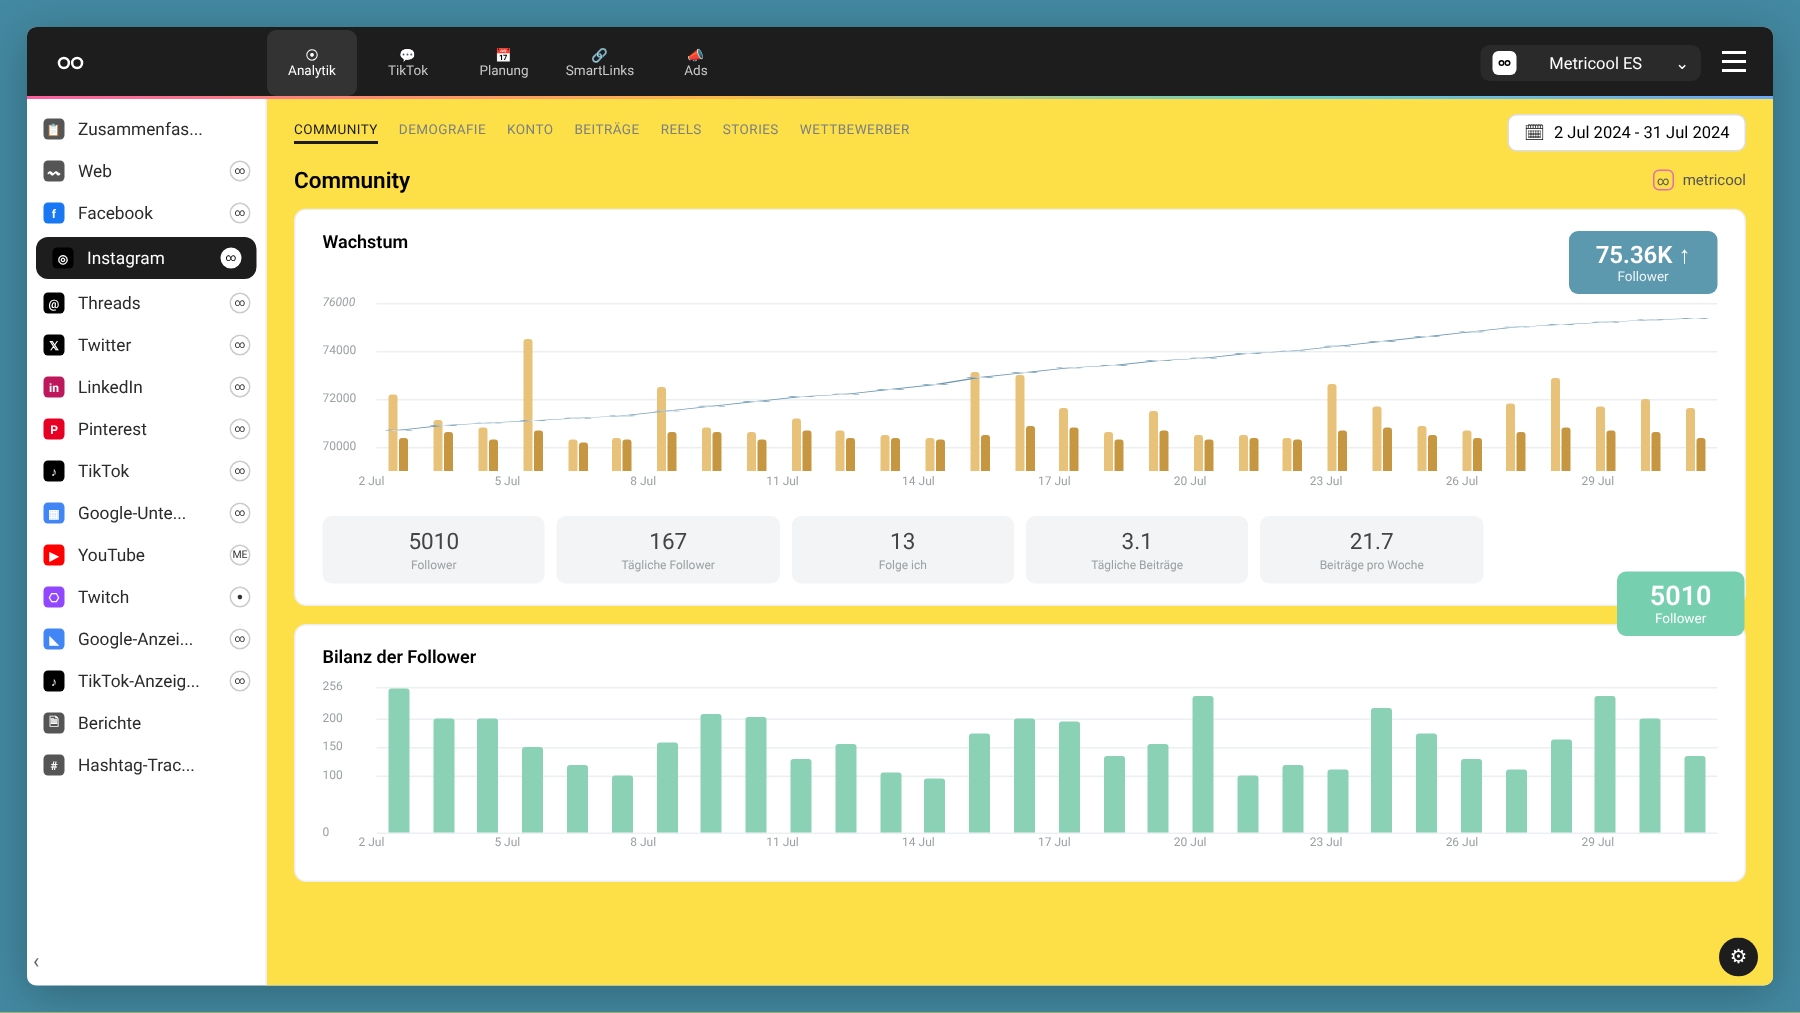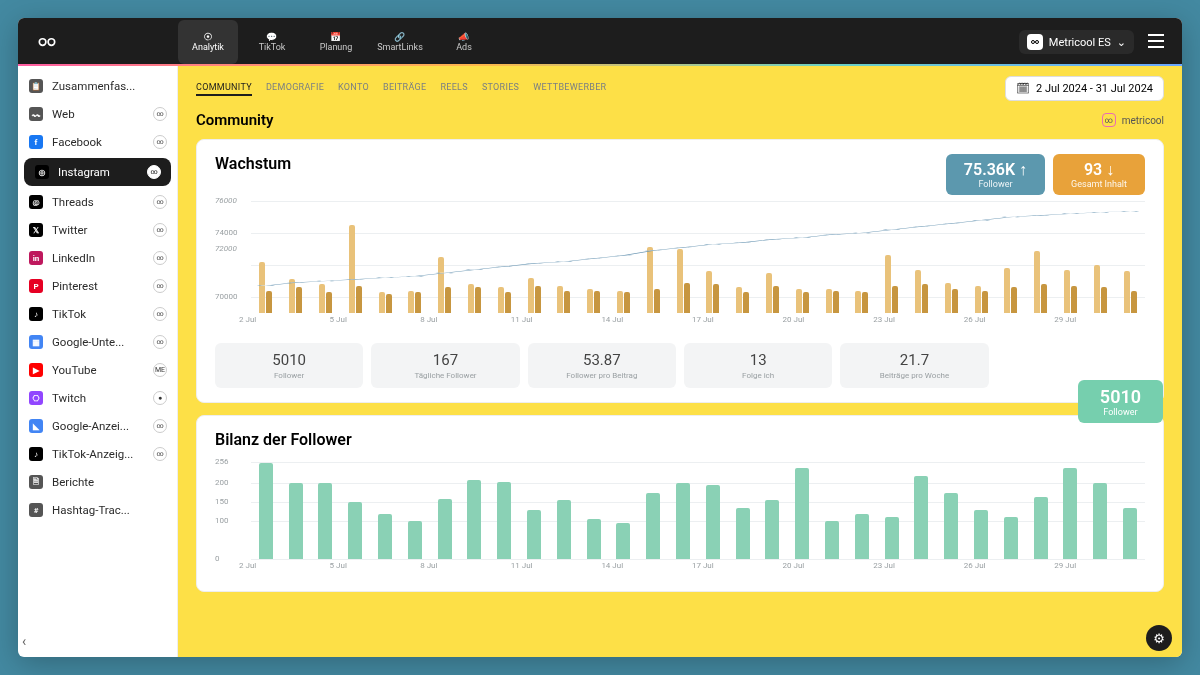--- a/index.html
+++ b/index.html
@@ -17,21 +17,21 @@
   *{box-sizing:border-box;font-family:-apple-system,BlinkMacSystemFont,"Segoe UI",Roboto,Arial,sans-serif;}
   body{margin:0;background:#4389a1;}
   .frame{width:1200px;height:675px;margin:0 auto;padding:18px;}
   .app{width:100%;height:100%;background:#fff;border-radius:6px;overflow:hidden;display:flex;flex-direction:column;box-shadow:0 6px 30px rgba(0,0,0,.25);}
   .topbar{height:48px;background:#1d1d1d;display:flex;align-items:center;padding:0 18px;color:#fff;position:relative;}
   .topbar::after{content:"";position:absolute;left:0;right:0;bottom:0;height:2px;background:linear-gradient(90deg,#ff5da2,#ffb84a 40%,#6ad1c4 70%,#6aa6ff);}
   .logo{width:22px;height:14px;margin-right:120px;}
   .navbtn{display:flex;flex-direction:column;align-items:center;justify-content:center;width:60px;height:44px;font-size:9px;color:#c9c9c9;cursor:pointer;border-radius:6px;}
   .navbtn.active{background:#333;color:#fff;}
   .spacer{flex:1;}
-  .workspace{display:flex;align-items:center;gap:6px;font-size:11px;background:#2a2a2a;padding:4px 8px;border-radius:6px;cursor:pointer;}
+  .workspace{display:flex;align-items:center;gap:22px;font-size:11px;background:#2a2a2a;padding:4px 8px;border-radius:6px;cursor:pointer;}
   .workspace .glyph{width:16px;height:16px;background:#fff;border-radius:4px;display:flex;align-items:center;justify-content:center;}
   .hamb{margin-left:14px;cursor:pointer;}
 
   .body{flex:1;display:flex;min-height:0;}
   .sidebar{width:160px;border-right:1px solid #eee;padding:6px 0;overflow:hidden;}
   .sb-item{display:flex;align-items:center;gap:8px;padding:6px 10px;font-size:11.5px;color:#2b2b2b;cursor:pointer;white-space:nowrap;overflow:hidden;text-overflow:ellipsis;}
   .sb-item.active{background:#1d1d1d;color:#fff;border-radius:8px;margin:2px 6px;}
   .sb-item .badge{margin-left:auto;width:14px;height:14px;border-radius:50%;display:flex;align-items:center;justify-content:center;font-size:7px;border:1px solid #ccc;color:#333;}
   .sb-item.active .badge{background:#fff;border-color:#fff;color:#000;}
   .sb-item .ic{width:16px;height:16px;flex:0 0 16px;display:flex;align-items:center;justify-content:center;}
@@ -42,21 +42,21 @@
   .tab{font-size:9px;letter-spacing:.3px;color:#7a7f82;cursor:pointer;}
   .tab.active{color:#1d1d1d;border-bottom:2px solid #1d1d1d;padding-bottom:2px;}
   .datebtn{margin-left:auto;border:1px solid #ddd;border-radius:6px;padding:5px 10px;font-size:11px;display:flex;gap:6px;align-items:center;cursor:pointer;background:#fff;}
   .titlebar{display:flex;align-items:center;padding:4px 18px 10px;}
   .titlebar h1{font-size:15px;font-weight:600;margin:0;}
   .brand{margin-left:auto;display:flex;align-items:center;gap:6px;font-size:10px;color:#555;}
   .brand .glyph{width:14px;height:14px;border-radius:4px;border:1px solid #e96ab4;display:flex;align-items:center;justify-content:center;font-size:8px;}
 
   .content{flex:1;overflow:auto;padding:0 18px 14px;}
   .card{background:#fff;border:1px solid #eee;border-radius:8px;padding:14px 18px;margin-bottom:12px;}
-  .card h2{font-size:16px;font-weight:600;margin:0 0 0;}
+  .card h2{font-size:12px;font-weight:600;margin:0 0 0;}
   .pills{display:flex;gap:8px;margin-left:auto;}
   .pill{border-radius:6px;color:#fff;padding:6px 18px;text-align:center;min-width:90px;}
   .pill .v{font-size:16px;font-weight:600;}
   .pill .l{font-size:9px;opacity:.9;}
   .p-teal{background:#5c98ae;}
   .p-mint{background:#c7ece0;color:#9fd6c2;}
   .p-orange{background:#e8a23a;}
   .cardhead{display:flex;align-items:flex-start;}
 
   .chart{position:relative;height:130px;margin-top:6px;}
@@ -284,31 +284,27 @@
       <div class="content">
 
         <div class="card">
           <div class="cardhead">
             <h2>Wachstum</h2>
             <div class="pills" id="pills">
                   <div class="pill p-teal">
                     <div class="v">75.36K ↑</div>
                     <div class="l">Follower</div>
                   </div>
-                  <div class="pill p-orange">
-                    <div class="v">93 ↓</div>
-                    <div class="l">Gesamt Inhalt</div>
-                  </div>
                 </div>
           </div>
 
           <div class="chart" id="chart1">
                 <div class="ylab" style="top: 91px;">70000</div>
                 <div class="gridline" style="top: 96px; left: 36px;"></div>
-                <div class="ylab" style="top: 43px; font-style: italic;">72000</div>
+                <div class="ylab" style="top: 59px;">72000</div>
                 <div class="gridline" style="top: 64px; left: 36px;"></div>
                 <div class="ylab" style="top: 27px;">74000</div>
                 <div class="gridline" style="top: 32px; left: 36px;"></div>
                 <div class="ylab" style="top: -5px; font-style: italic;">76000</div>
                 <div class="gridline" style="top: 0px; left: 36px;"></div>
                 <div class="plot">
                   <div class="bars">
                     <div class="day">
                       <div class="b b1" style="height: 51.2px;"></div>
                       <div class="b b2" style="height: 22.4px;"></div>
@@ -481,26 +477,26 @@
           <div class="stats" id="stats">
                 <div class="stat">
                   <div class="v">5010</div>
                   <div class="l">Follower</div>
                 </div>
                 <div class="stat">
                   <div class="v">167</div>
                   <div class="l">Tägliche Follower</div>
                 </div>
                 <div class="stat">
-                  <div class="v">53.87</div>
-                  <div class="l">Follower pro Beitrag</div>
-                </div>
-                <div class="stat">
                   <div class="v">13</div>
                   <div class="l">Folge ich</div>
+                </div>
+                <div class="stat">
+                  <div class="v">3.1</div>
+                  <div class="l">Tägliche Beiträge</div>
                 </div>
                 <div class="stat">
                   <div class="v">21.7</div>
                   <div class="l">Beiträge pro Woche</div>
                 </div>
               </div>
         </div>
 
         <div class="card" style="position:relative;">
           <h2>Bilanz der Follower</h2>

